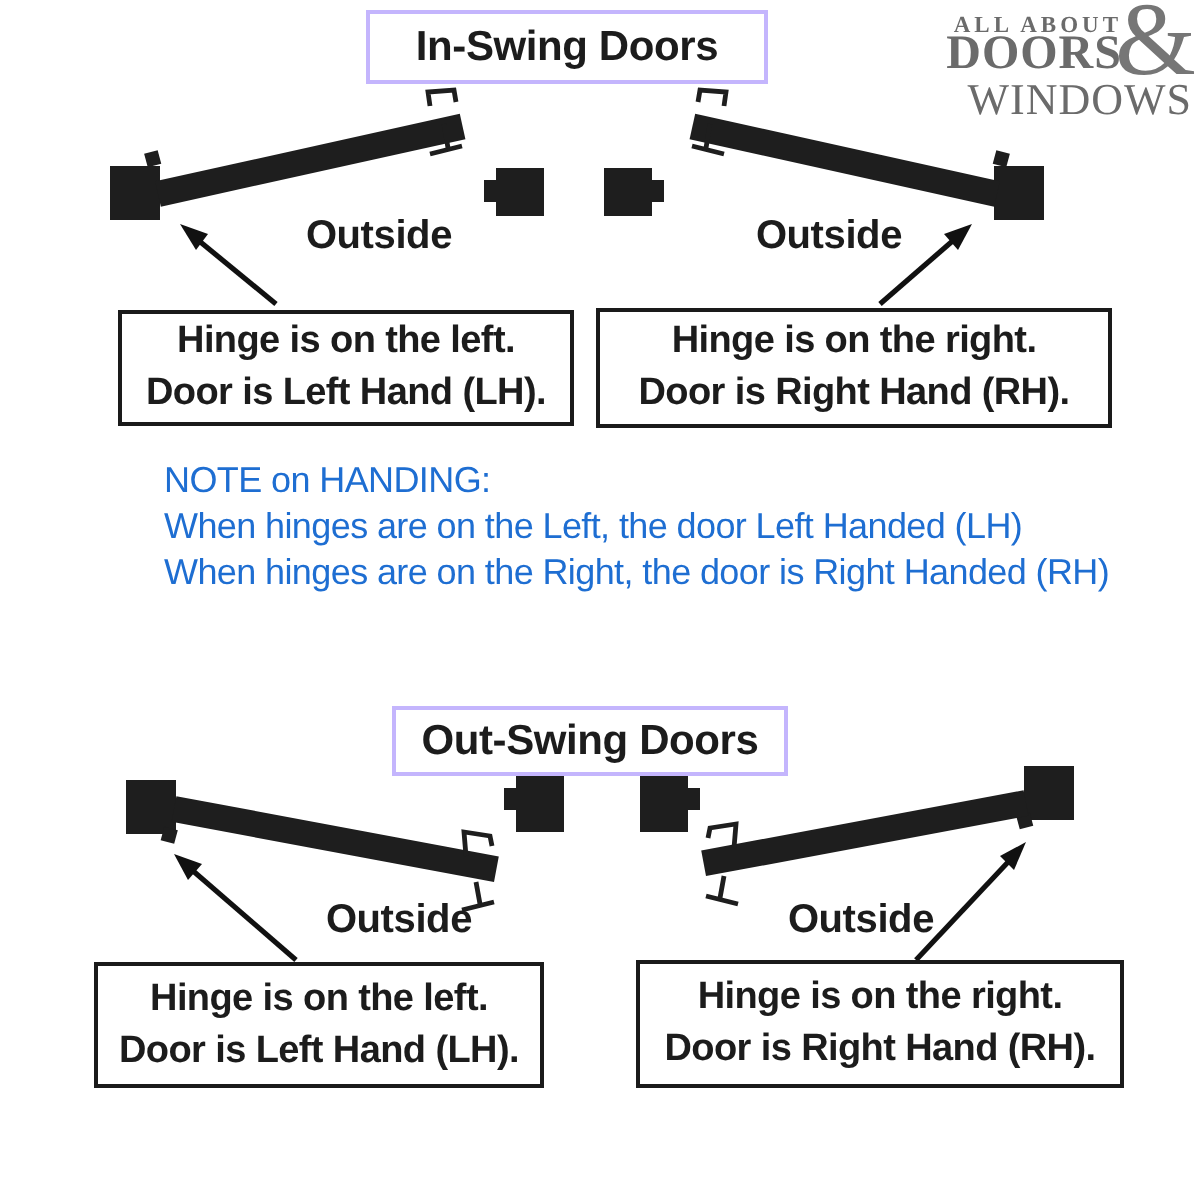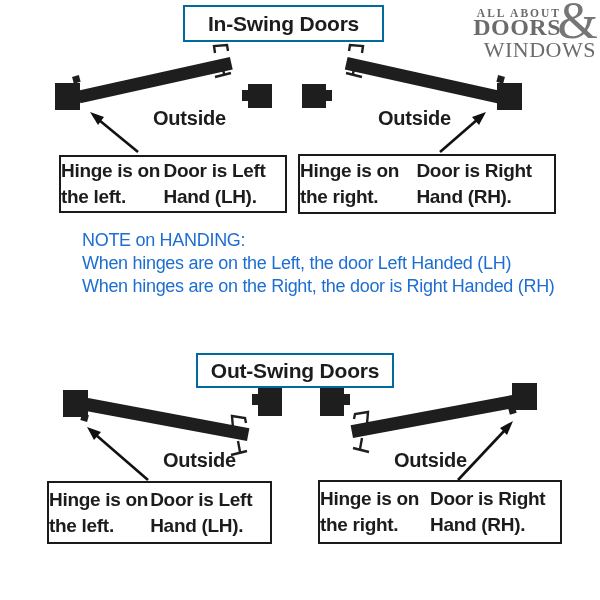--- a/index.html
+++ b/index.html
@@ -3,27 +3,27 @@
 <meta charset="utf-8">
 <style>
   html,body{margin:0;padding:0;background:#fff;}
   #canvas{
     position:relative;width:600px;height:600px;background:#ffffff;
     font-family:"Liberation Sans", sans-serif;color:#1c1c1c;overflow:hidden;
   }
   svg{position:absolute;left:0;top:0;}
 
   .title-box{
-    position:absolute;border:2px solid #0369a1;background:#fff;
+    position:absolute;border:2px solid #c4b5fd;background:#fff;
     display:flex;align-items:center;justify-content:center;
     font-size:21px;font-weight:600;letter-spacing:-0.2px;
   }
   .caption-box{
     position:absolute;border:2px solid #1a1a1a;background:#fff;
-    display:flex;flex-direction:row;align-items:center;justify-content:center;
+    display:flex;flex-direction:column;align-items:center;justify-content:center;
     font-size:19px;font-weight:600;line-height:26px;letter-spacing:-0.3px;text-align:left;
   }
   .outside-label{
     position:absolute;width:96px;text-align:right;
     font-size:20px;font-weight:600;letter-spacing:-0.2px;
   }
   .note-block{
     position:absolute;left:82px;top:229px;width:520px;
     color:#1e6ed2;font-size:18px;font-weight:400;line-height:23.2px;letter-spacing:-0.3px;
   }

